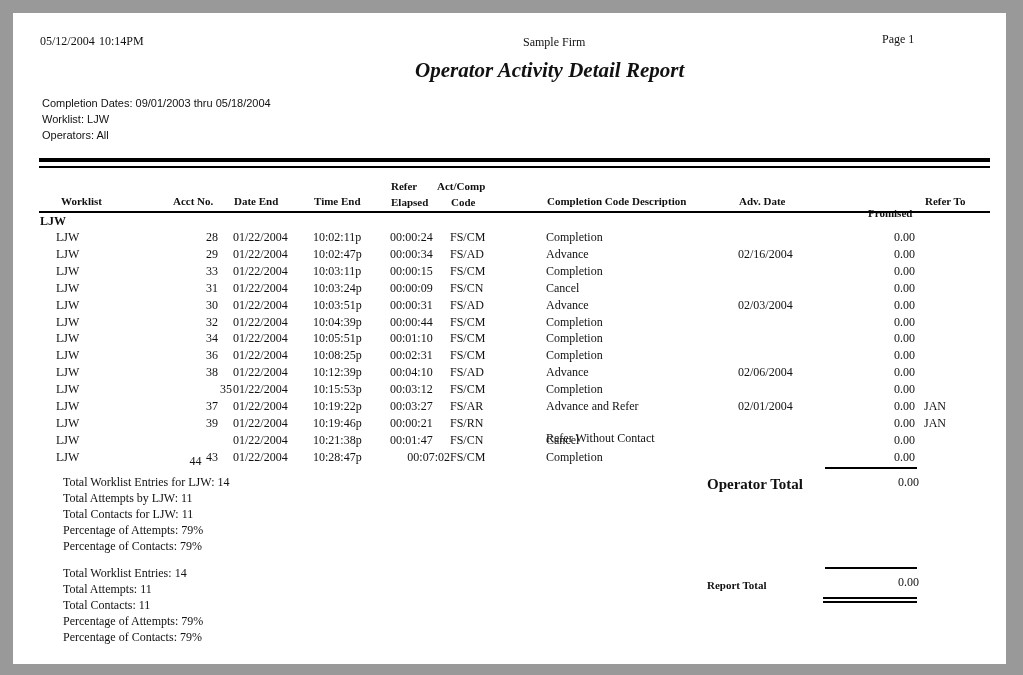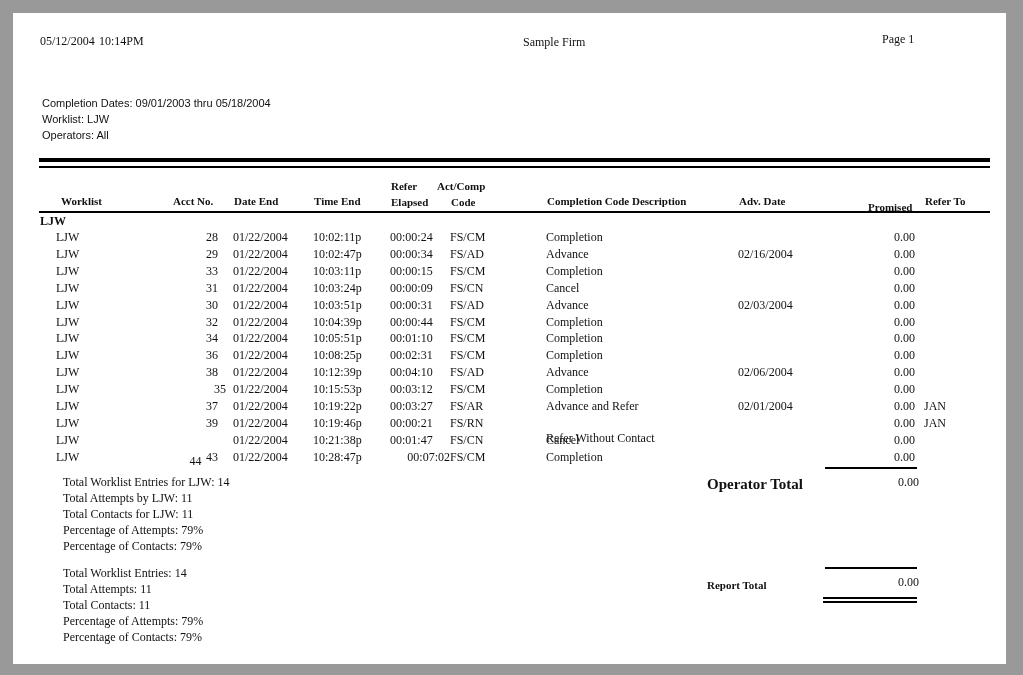--- a/index.html
+++ b/index.html
@@ -23,39 +23,40 @@
     .line { position: absolute; background: #000; }
   </style>
 </head>
 <body>
 
 <div class="page">
   <div class="abs hdr-date">05/12/2004</div>
   <div class="abs hdr-time">10:14PM</div>
   <div class="abs hdr-firm">Sample Firm</div>
   <div class="abs hdr-page">Page 1</div>
+  <div class="abs title">Operator Activity Detail Report</div>
 
   <div class="abs crit" style="top:84px">Completion Dates: 09/01/2003 thru 05/18/2004</div>
   <div class="abs crit" style="top:100px">Worklist: LJW</div>
   <div class="abs crit" style="top:116px">Operators: All</div>
 
   <div class="rule-thick"></div>
   <div class="rule-thin"></div>
 
   <div class="abs th" style="left:48px;top:181px">Worklist</div>
   <div class="abs th" style="left:160px;top:181px">Acct No.</div>
   <div class="abs th" style="left:221px;top:181px">Date End</div>
   <div class="abs th" style="left:301px;top:181px">Time End</div>
   <div class="abs th" style="left:378px;top:166px">Refer</div>
   <div class="abs th" style="left:378px;top:182px">Elapsed</div>
   <div class="abs th" style="left:424px;top:166px">Act/Comp</div>
   <div class="abs th" style="left:438px;top:182px">Code</div>
   <div class="abs th" style="left:534px;top:181px">Completion Code Description</div>
   <div class="abs th" style="left:726px;top:181px">Adv. Date</div>
-  <div class="abs th" style="left:855px;top:187px">Promised</div>
+  <div class="abs th" style="left:855px;top:193px">Promised</div>
   <div class="abs th" style="left:912px;top:181px">Refer To</div>
 
   <div class="rule-col"></div>
 
   <div class="abs td" style="left:27px;top:201px;font-weight:bold">LJW</div>
 
   <div id="rows">
       <div>
         <div class="abs td" style="left: 43px; top: 217px; width: 60px; text-align: left;">LJW</div>
         <div class="abs td" style="left: 160px; top: 217px; width: 45px; text-align: right;">28</div>
@@ -159,21 +160,21 @@
         <div class="abs td" style="left: 300px; top: 352.2px; width: 75px; text-align: left;">10:12:39p</div>
         <div class="abs td" style="left: 377px; top: 352.2px; width: 60px; text-align: left;">00:04:10</div>
         <div class="abs td" style="left: 437px; top: 352.2px; width: 60px; text-align: left;">FS/AD</div>
         <div class="abs td" style="left: 533px; top: 352.2px; width: 180px; text-align: left;">Advance</div>
         <div class="abs td" style="left: 725px; top: 352.2px; width: 80px; text-align: left;">02/06/2004</div>
         <div class="abs td" style="left: 846px; top: 352.2px; width: 56px; text-align: right;">0.00</div>
         <div class="abs td" style="left: 911px; top: 352.2px; width: 40px; text-align: left;"></div>
       </div>
       <div>
         <div class="abs td" style="left: 43px; top: 369.1px; width: 60px; text-align: left;">LJW</div>
-        <div class="abs td" style="left: 168px; top: 369.1px; width: 45px; text-align: right;">35</div>
+        <div class="abs td" style="left: 174px; top: 369.1px; width: 45px; text-align: right;">35</div>
         <div class="abs td" style="left: 220px; top: 369.1px; width: 80px; text-align: left;">01/22/2004</div>
         <div class="abs td" style="left: 300px; top: 369.1px; width: 75px; text-align: left;">10:15:53p</div>
         <div class="abs td" style="left: 377px; top: 369.1px; width: 60px; text-align: left;">00:03:12</div>
         <div class="abs td" style="left: 437px; top: 369.1px; width: 60px; text-align: left;">FS/CM</div>
         <div class="abs td" style="left: 533px; top: 369.1px; width: 180px; text-align: left;">Completion</div>
         <div class="abs td" style="left: 725px; top: 369.1px; width: 80px; text-align: left;"></div>
         <div class="abs td" style="left: 846px; top: 369.1px; width: 56px; text-align: right;">0.00</div>
         <div class="abs td" style="left: 911px; top: 369.1px; width: 40px; text-align: left;"></div>
       </div>
       <div>

